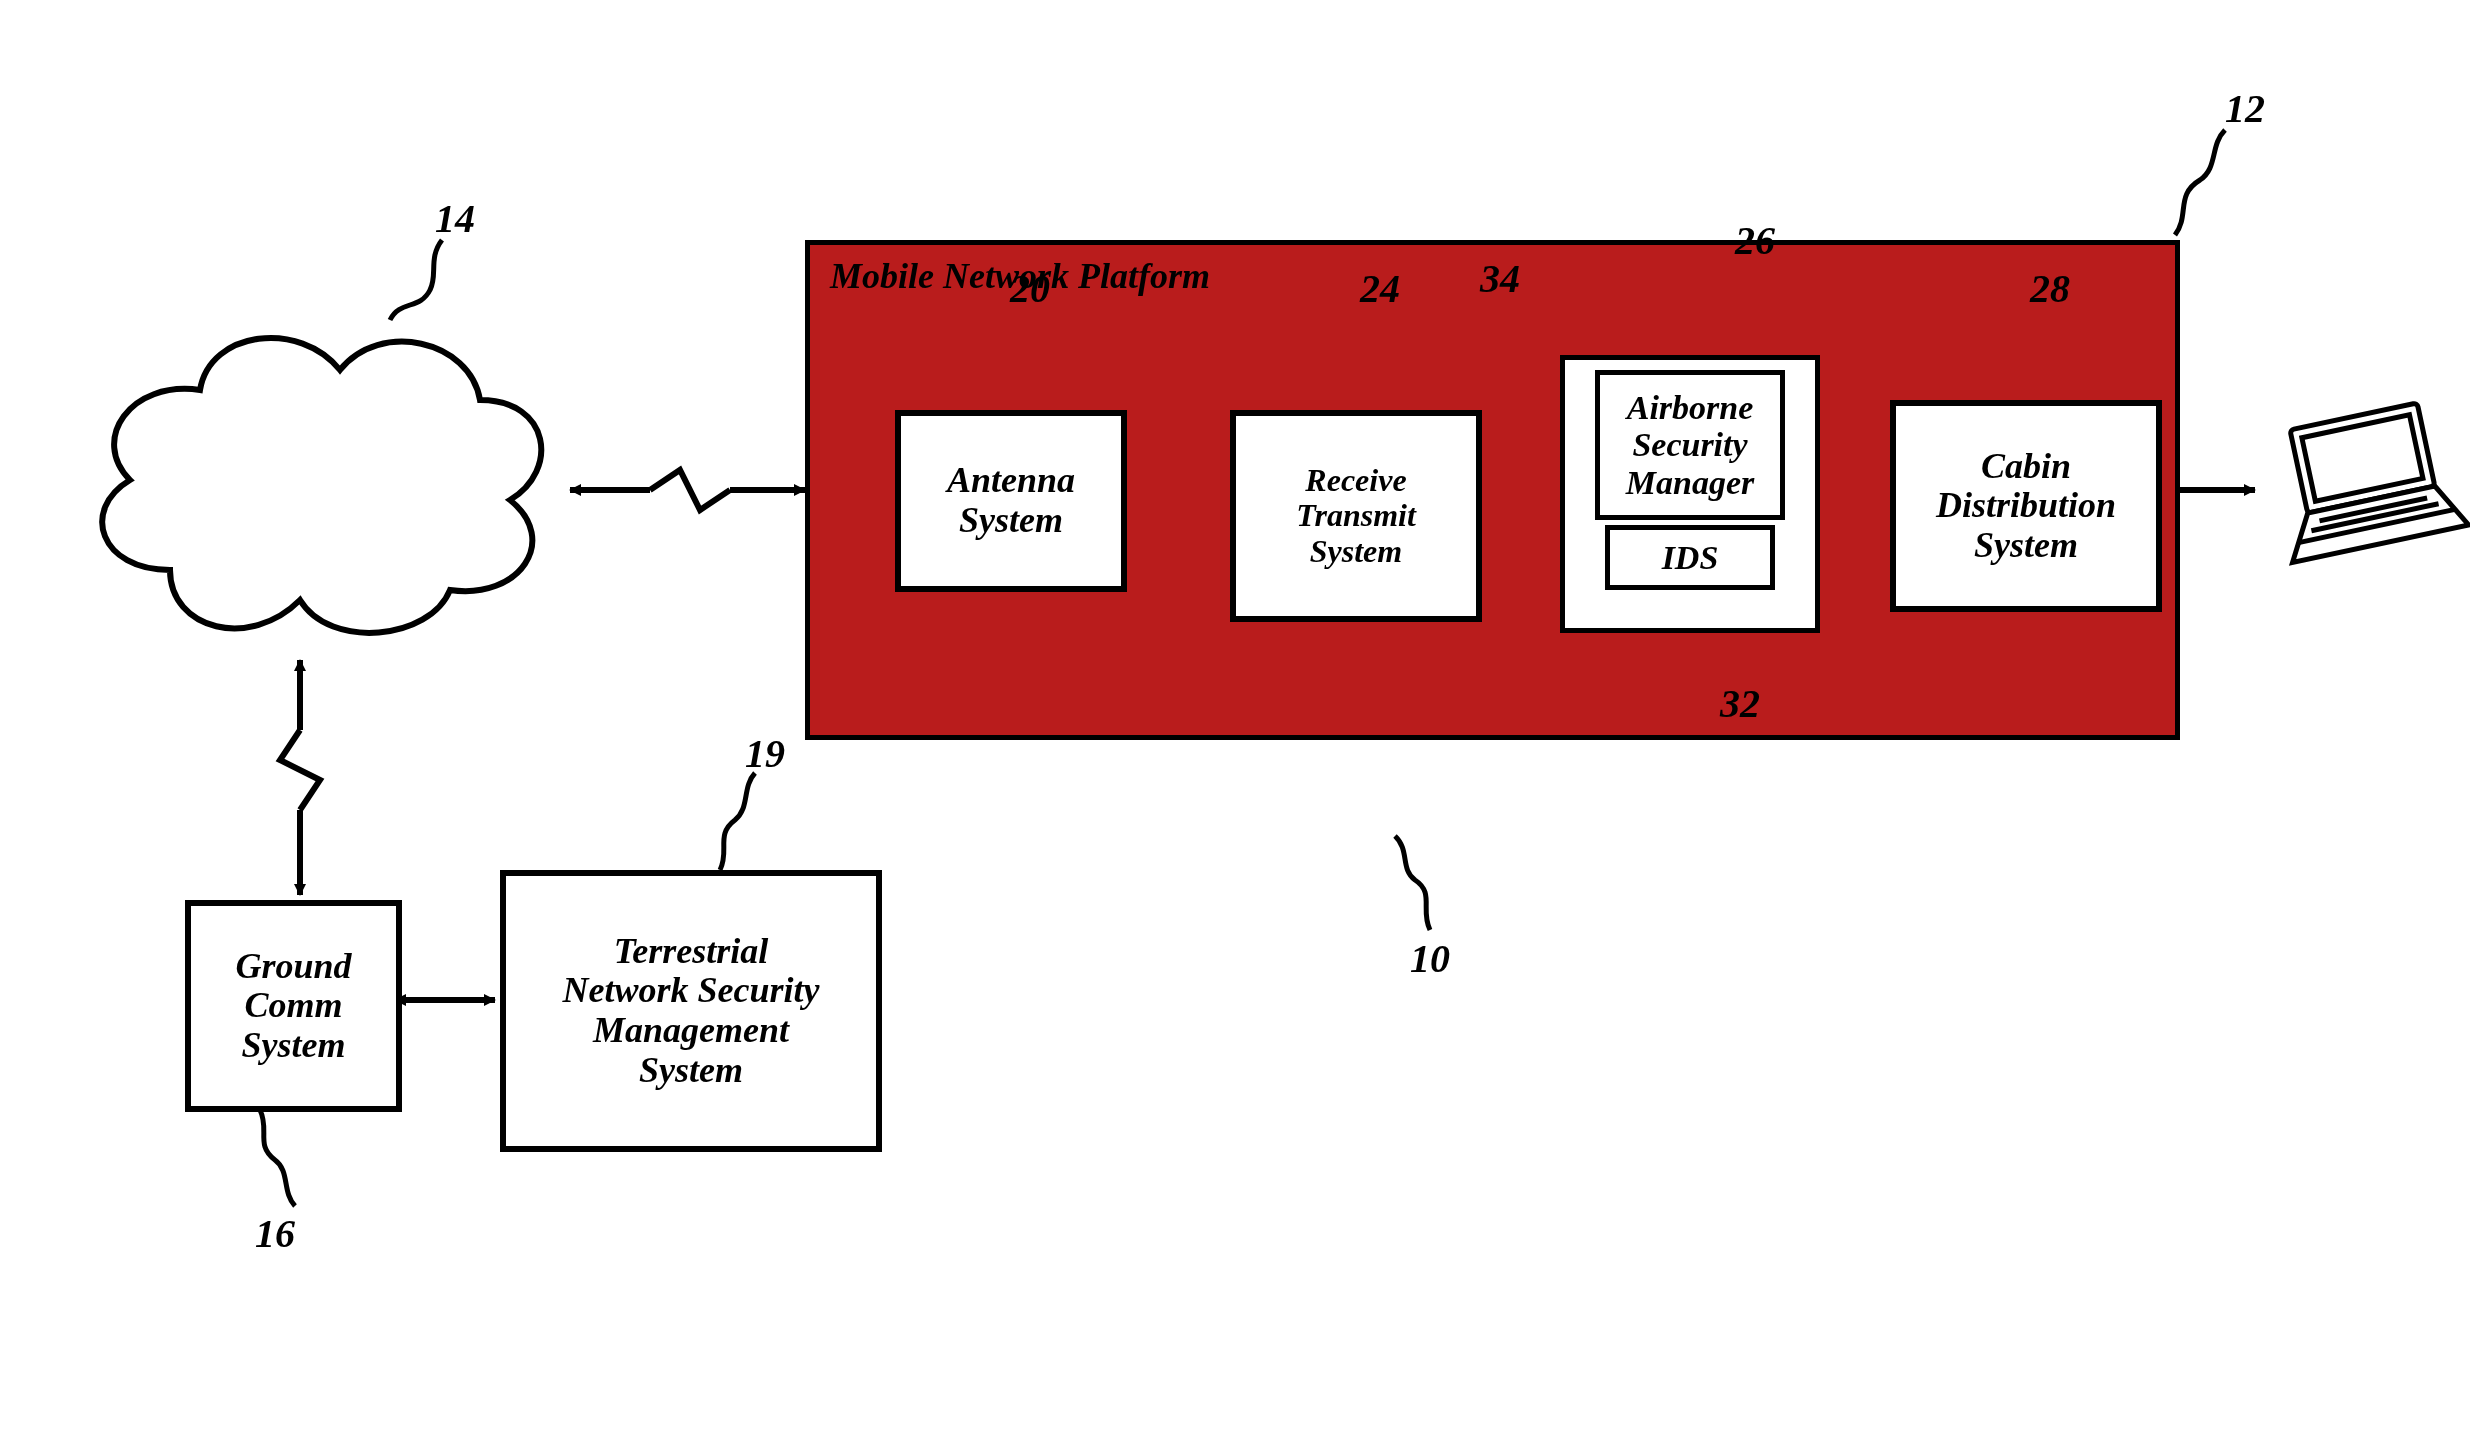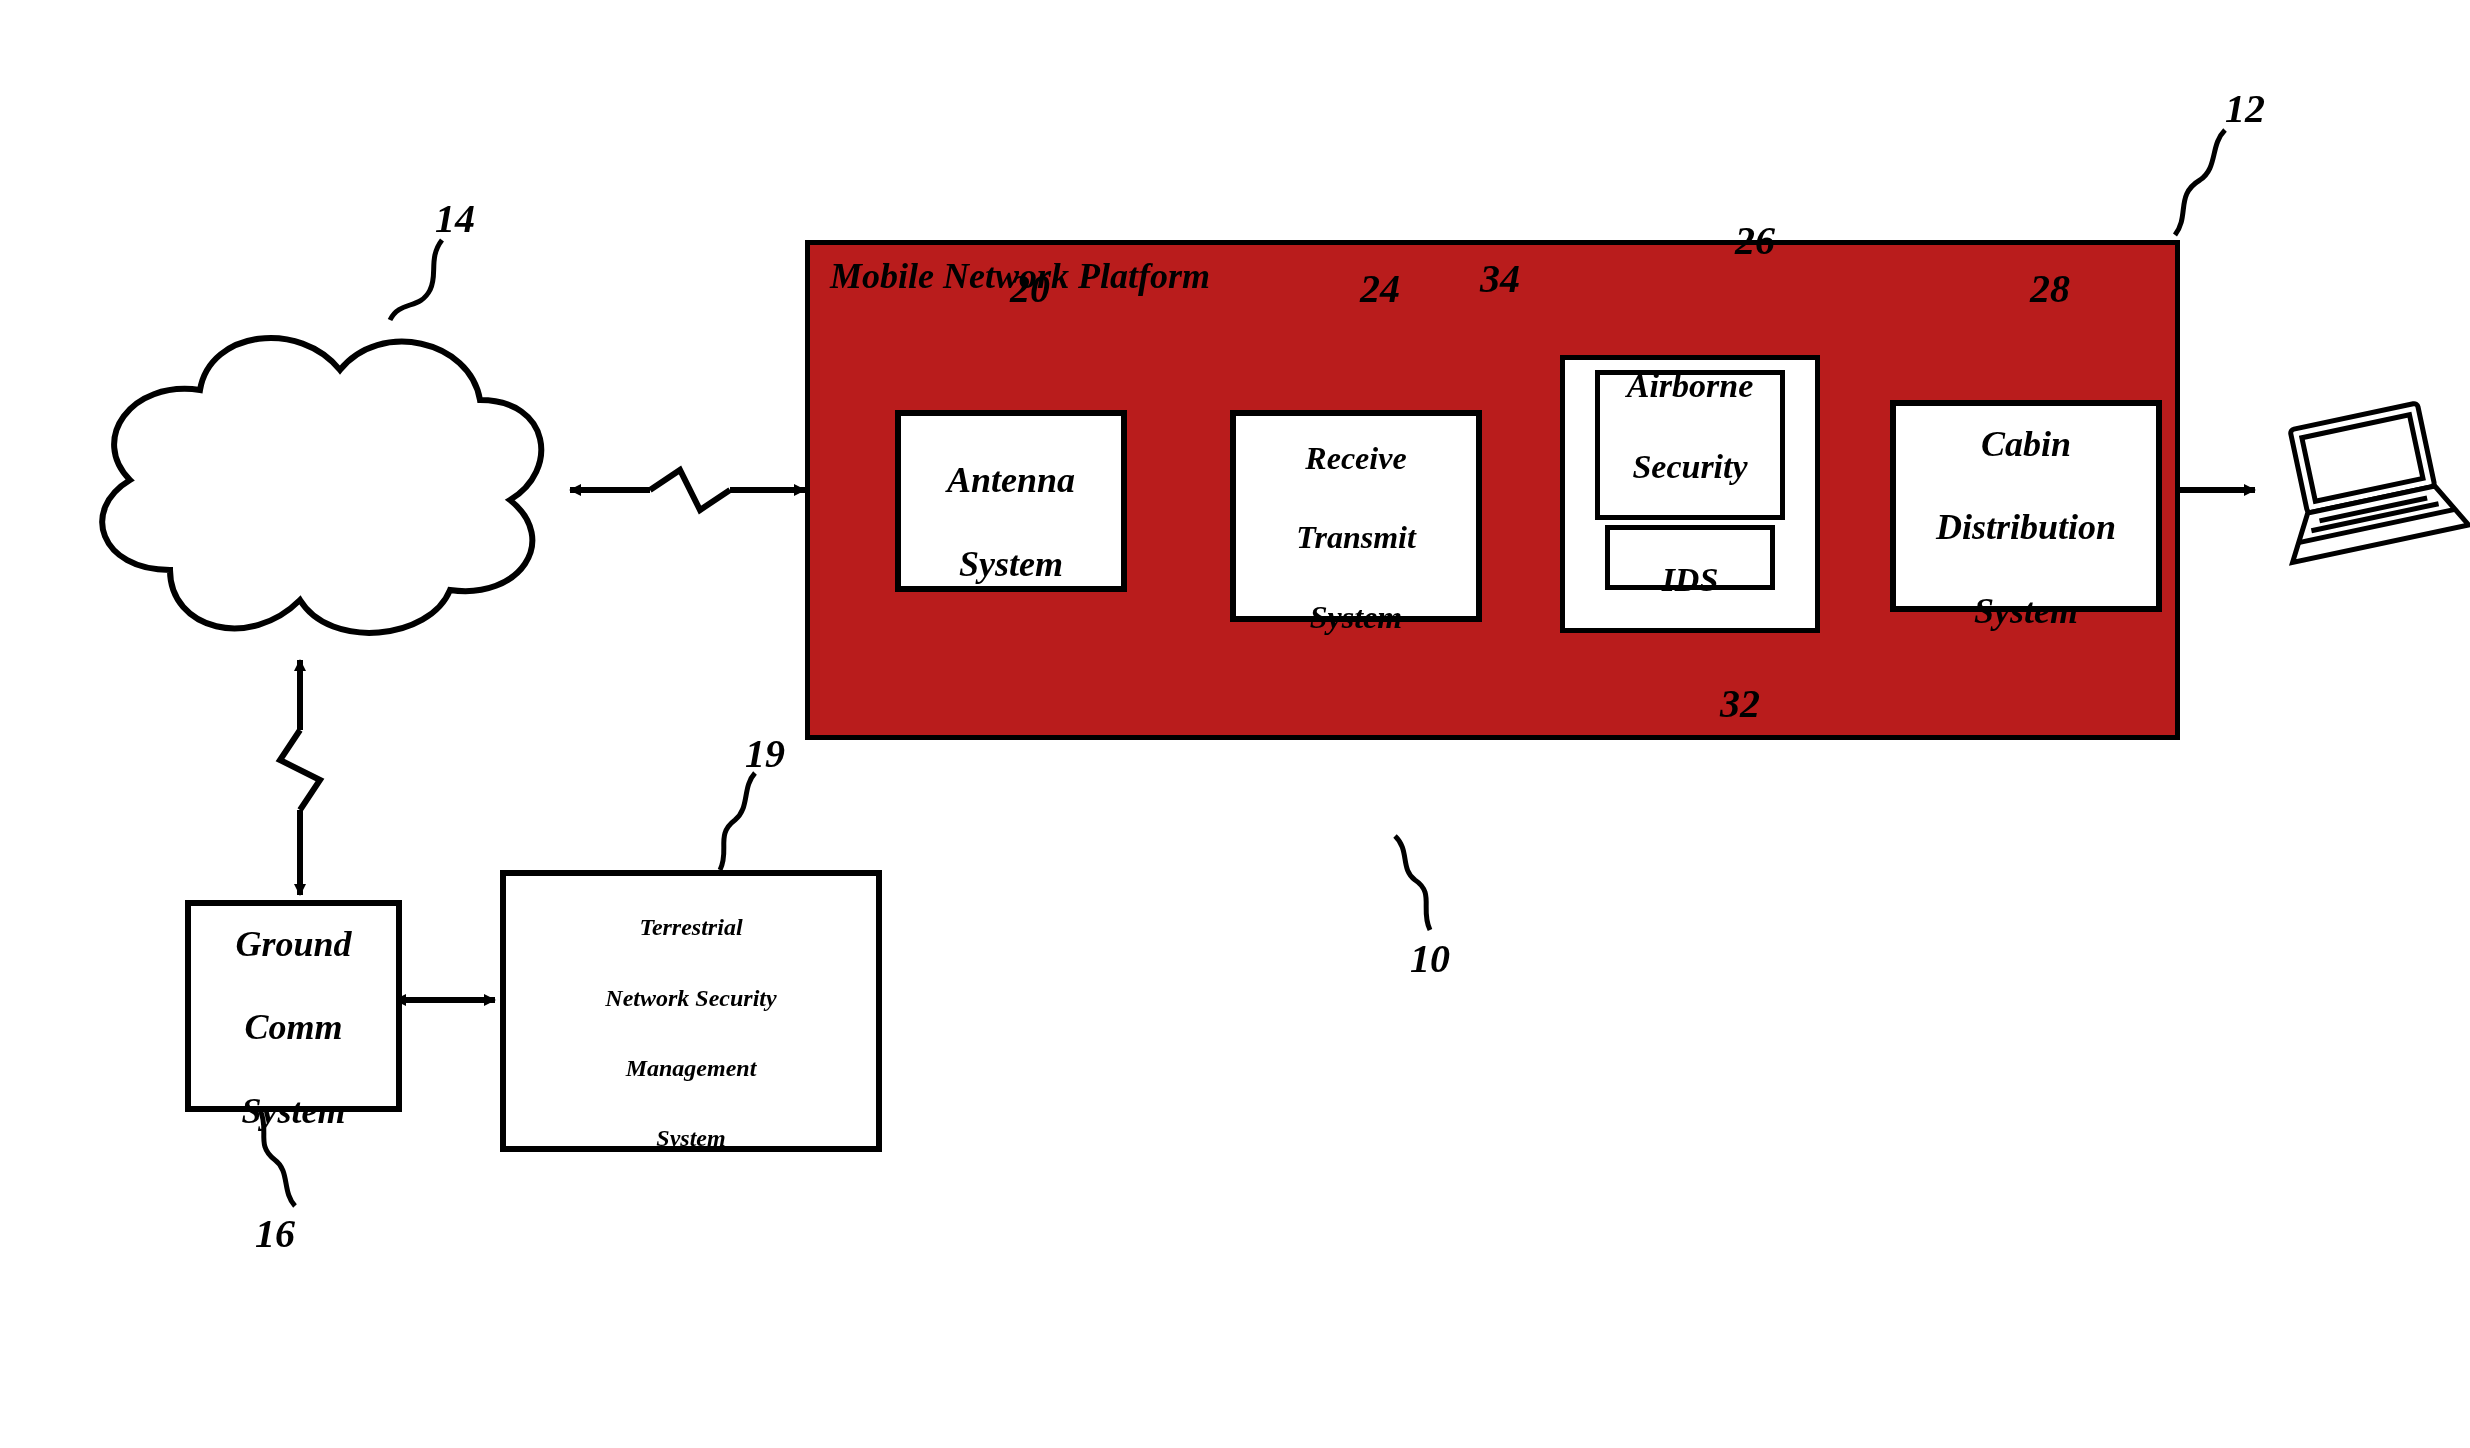--- a/index.html
+++ b/index.html
@@ -20,21 +20,21 @@
     border: 6px solid #000;
     background: #fff;
     display: flex;
     align-items: center;
     justify-content: center;
     text-align: center;
     font-style: italic;
     font-weight: 700;
     line-height: 1.1;
   }
-  .box span { display: block; margin-top: 44px; }
+  .box span { display: block; }
   .platform {
     position: absolute;
     border: 5px solid #000;
     background: #b91c1c;
   }
   .platform-title {
     position: absolute;
     font-style: italic;
     font-weight: 700;
     font-size: 36px;
@@ -175,21 +175,21 @@
   </div>
 
   <div class="box" style="left:185px; top:900px; width:205px; height:200px; font-size:36px;">
     <div>
       <span>Ground</span>
       <span>Comm</span>
       <span>System</span>
     </div>
   </div>
 
-  <div class="box" style="left:500px; top:870px; width:370px; height:270px; font-size:24px;">
+  <div class="box" style="left:500px; top:870px; width:370px; height:270px; font-size:36px;">
     <div>
       <span>Terrestrial</span>
       <span>Network Security</span>
       <span>Management</span>
       <span>System</span>
     </div>
   </div>
 
   <div class="ref" style="left:435px; top:195px;">14</div>
   <div class="ref" style="left:2225px; top:85px;">12</div>

